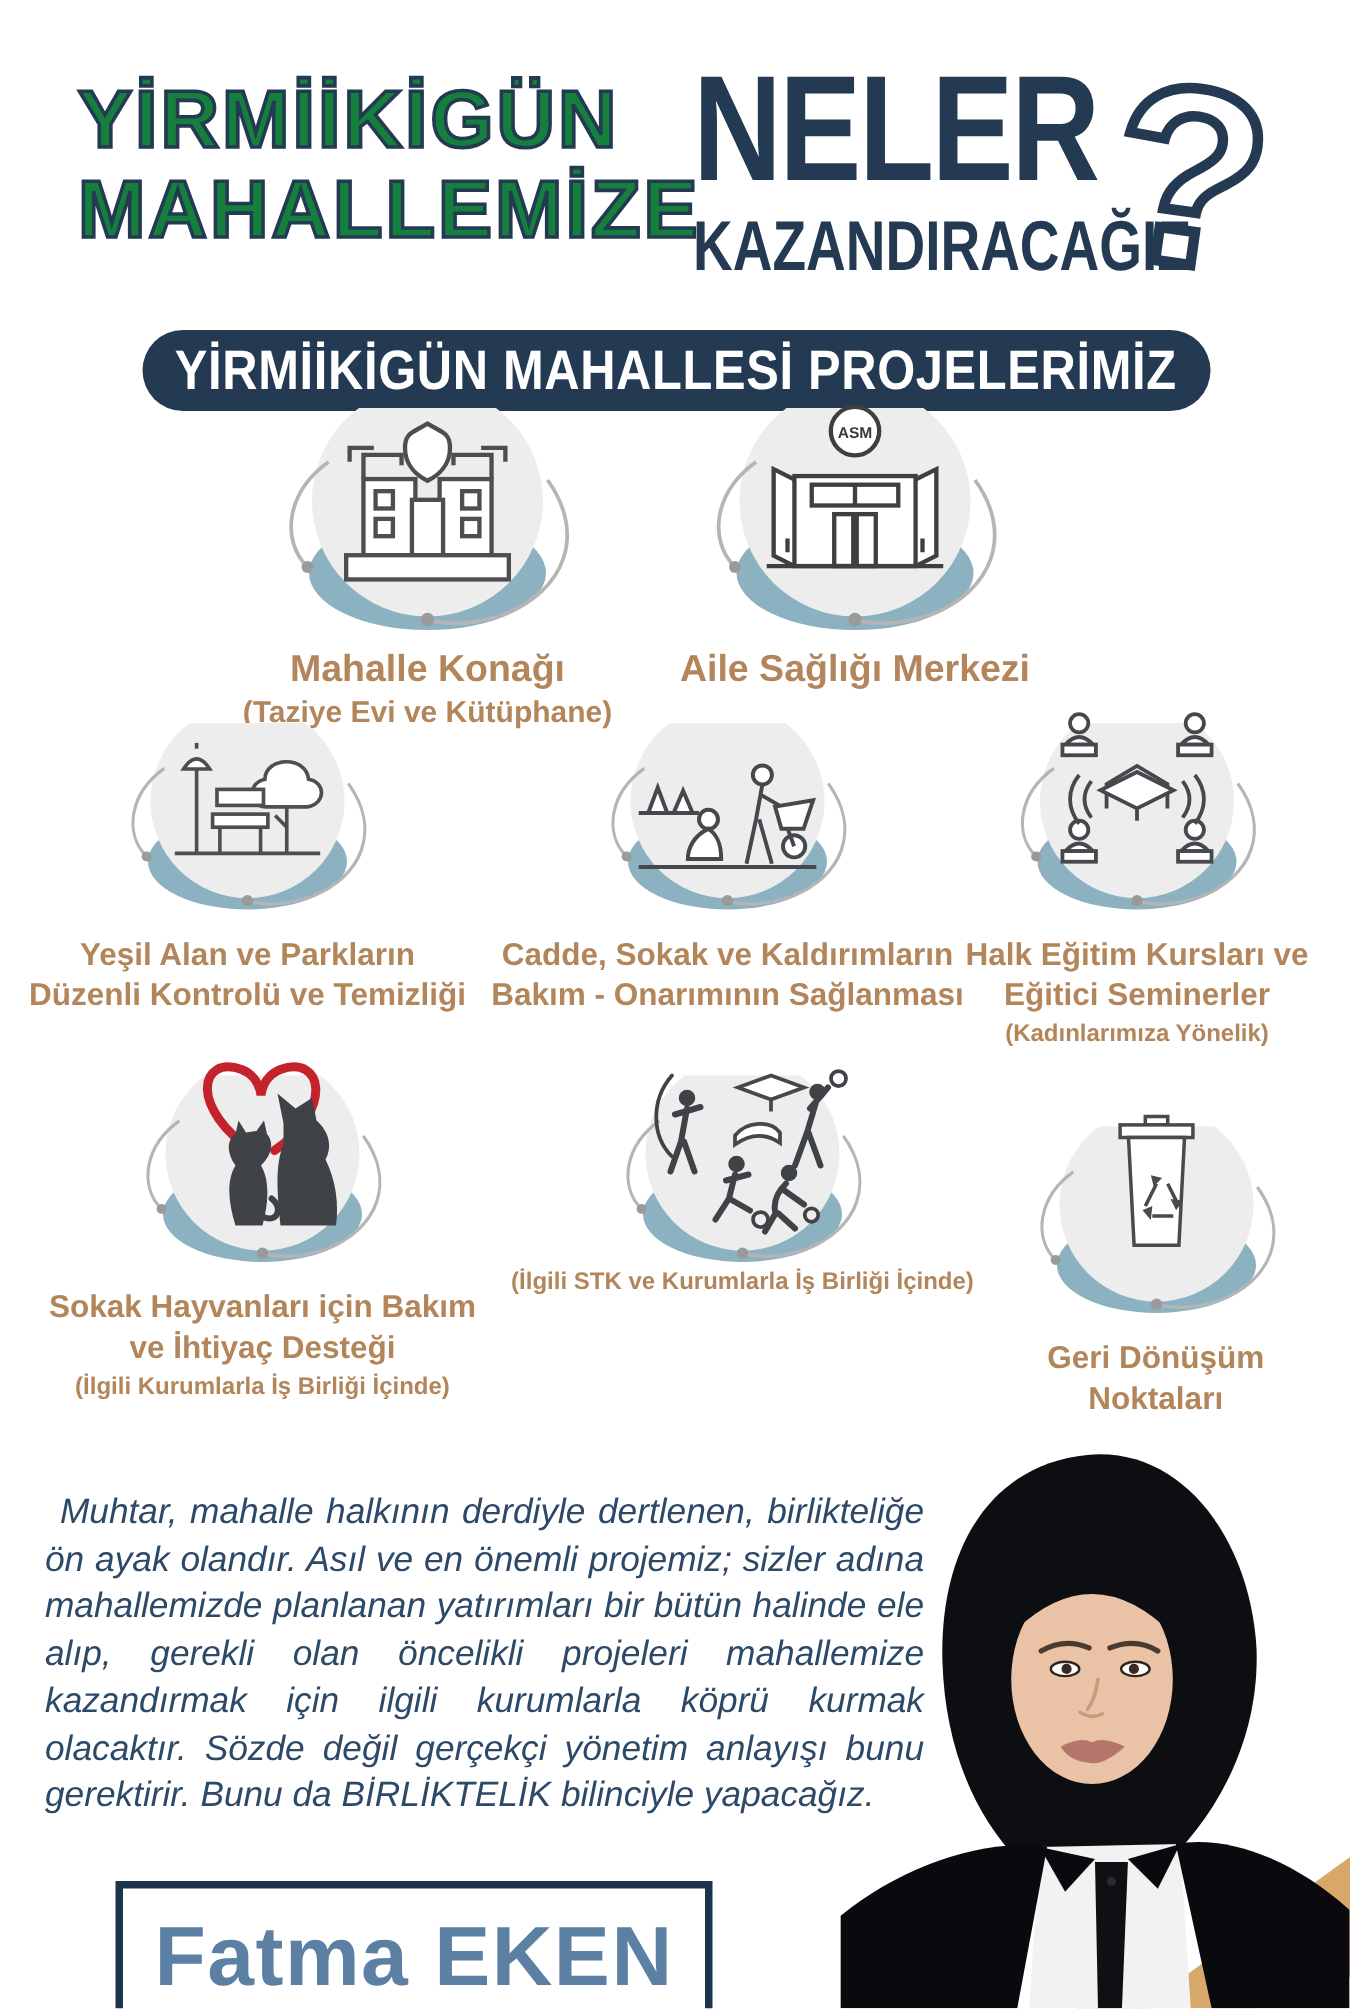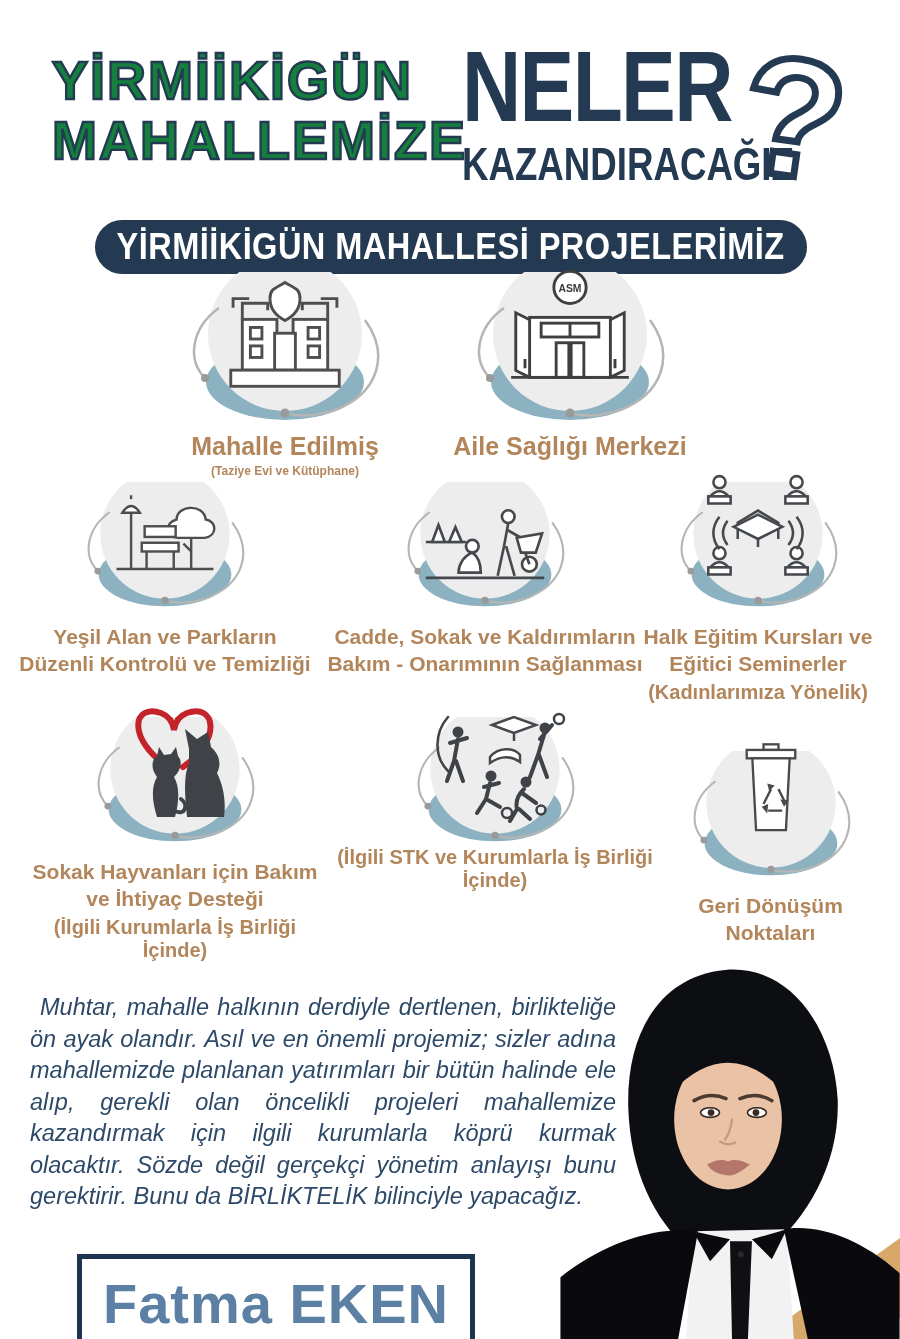--- a/index.html
+++ b/index.html
@@ -33,23 +33,23 @@
   
   .card{position:absolute;text-align:center}
   .podium{position:relative;margin:0 auto}
   .row1 .podium{width:200px;height:150px}
   .row23 .podium{width:168px;height:126px}
   .podium .base{position:absolute;inset:0;width:100%;height:100%}
   .podium .icon{position:absolute;left:50%;transform:translateX(-50%)}
   .ptitle{color:var(--tan);font-weight:700;line-height:1.28}
   .psub{color:var(--tan);font-weight:700;margin-top:2px}
   .row1 .ptitle{font-size:25px;margin-top:8px}
-  .row1 .psub{font-size:12px}
+  .row1 .psub{font-size:20px}
   .row23 .ptitle{font-size:21px;margin-top:16px}
-  .row23 .psub{font-size:20px;margin-top:3px}
+  .row23 .psub{font-size:16px;margin-top:3px}
 
   
   .statement{position:absolute;left:30px;top:992px;width:586px;color:var(--textblue);
     font-style:italic;font-size:23.5px;line-height:31.5px;text-align:justify;text-indent:10px}
   .namebox{position:absolute;left:77px;top:1254px;width:398px;height:120px;border:5px solid #1d3450;
     display:flex;justify-content:center;padding-top:12px}
   .namebox span{color:var(--steel);font-size:56px;font-weight:800;letter-spacing:1px;white-space:nowrap}
 
   .gold-band{position:absolute;inset:0;z-index:1}
   .portrait{position:absolute;left:560px;top:960px;width:340px;height:379px;z-index:2}
@@ -94,21 +94,21 @@
         <rect x="28" y="48" width="30" height="44" fill="#fff"></rect>
         <rect x="72" y="48" width="30" height="44" fill="#fff"></rect>
         <rect x="35" y="55" width="10" height="10"></rect>
           <rect x="35" y="71" width="10" height="10"></rect>
         <rect x="85" y="55" width="10" height="10"></rect>
           <rect x="85" y="71" width="10" height="10"></rect>
         <rect x="56" y="60" width="18" height="32" fill="#fff"></rect>
         <rect x="18" y="92" width="94" height="14" fill="#fff"></rect>
       </svg>
     </div>
-    <div class="ptitle">Mahalle Edilmiş</div>
+    <div class="ptitle">Mahalle Konağı</div>
     <div class="psub">(Taziye Evi ve Kütüphane)</div>
   </div>
 
   <div class="card row1" style="left:385px;top:272px;width:370px">
     <div class="podium">
       <svg class="base" viewBox="0 0 200 150">
         <ellipse cx="100" cy="110" rx="79" ry="38" fill="#8cb2c2"></ellipse>
         <circle cx="100" cy="62" r="77" fill="#ededed"></circle>
         <path d="M34,36 C6,56 2,88 20,106" fill="none" stroke="#b5b5b5" stroke-width="2.5"></path>
         <circle cx="20" cy="106" r="4" fill="#9a9a9a"></circle>

